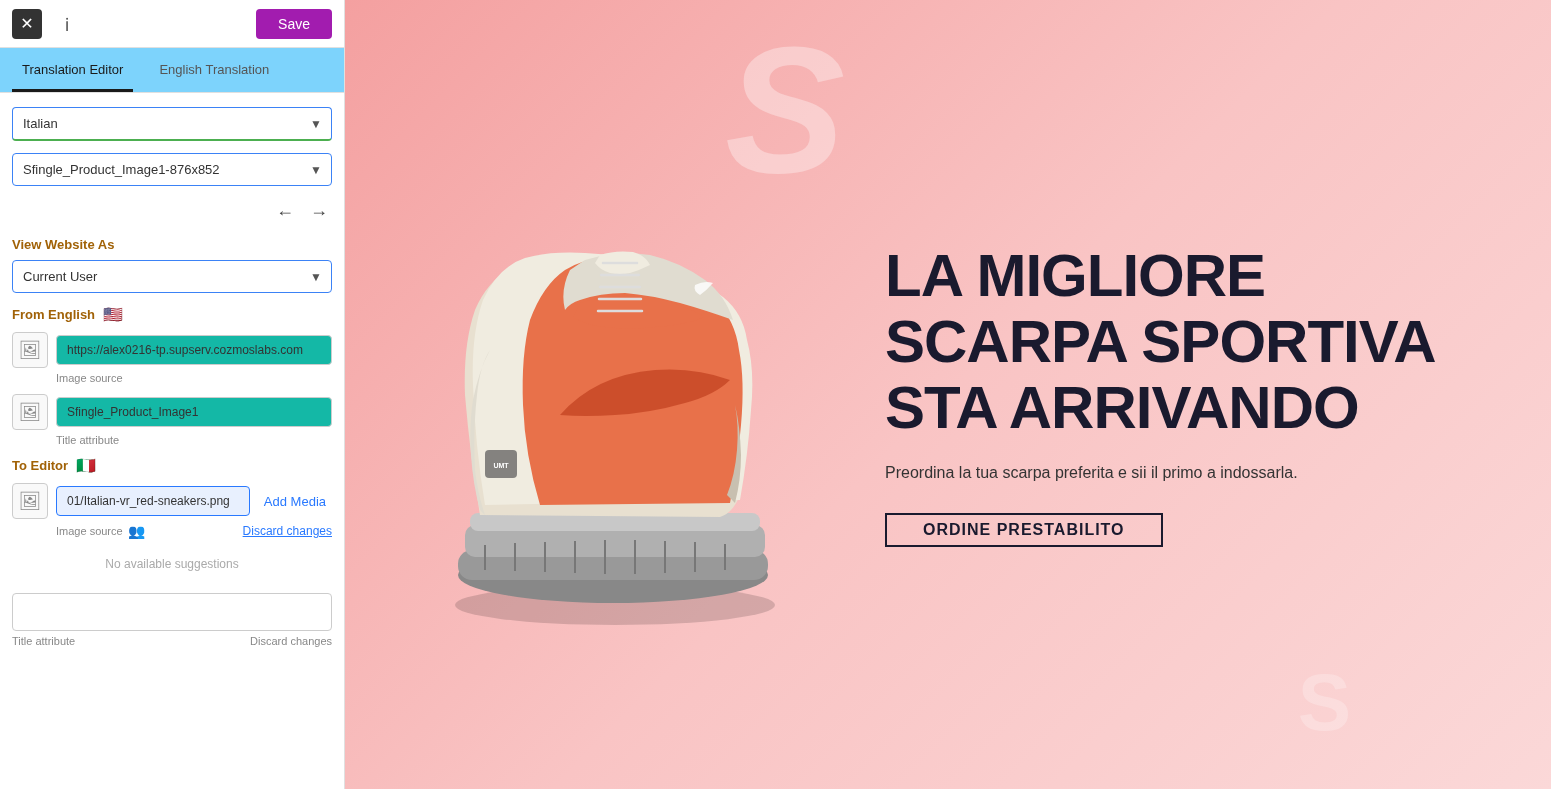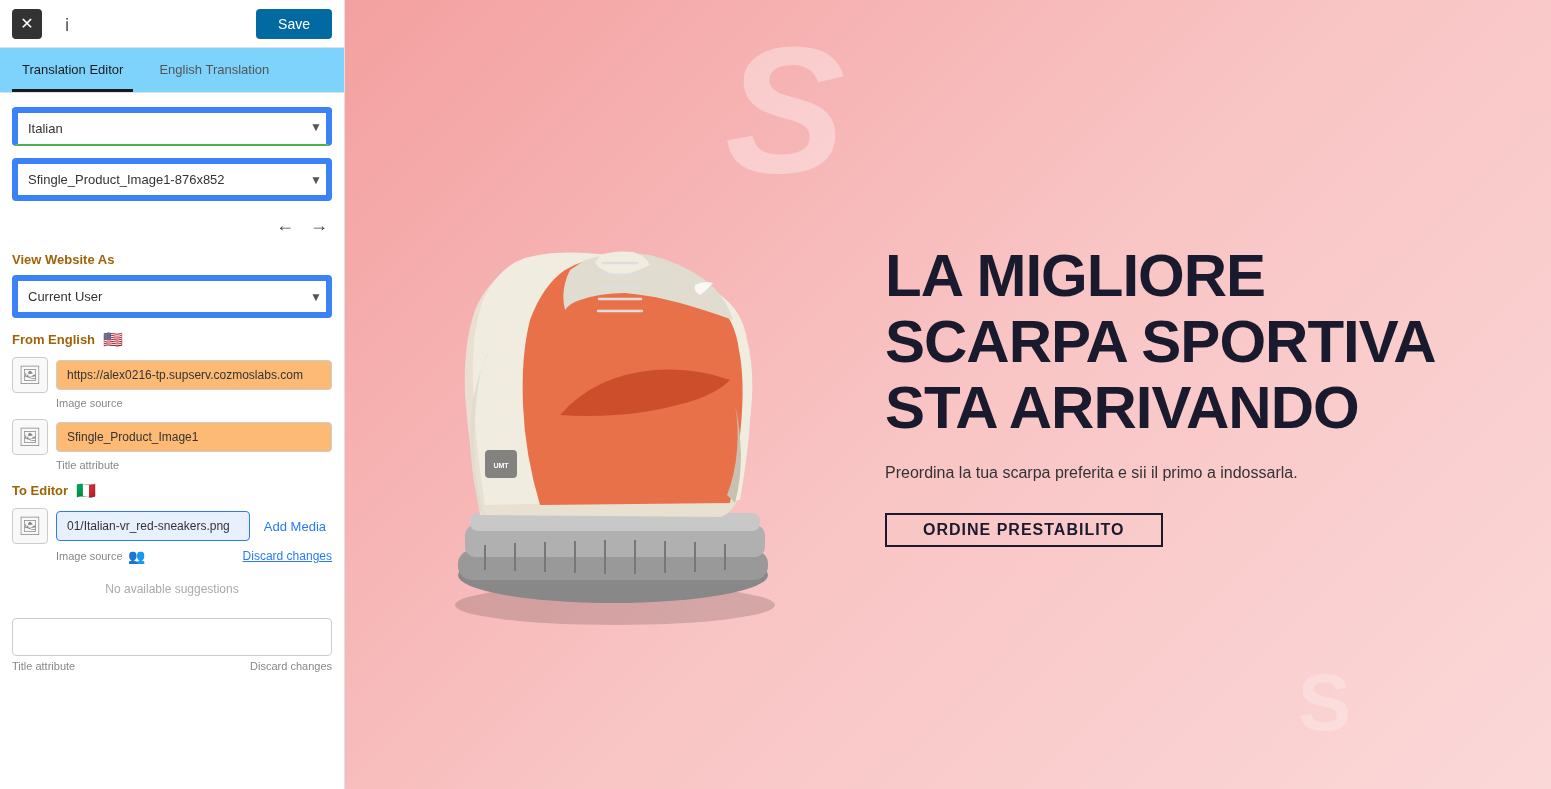--- a/index.html
+++ b/index.html
@@ -42,21 +42,21 @@
       width: 30px; height: 30px;
       background: none;
       border: none;
       cursor: pointer;
       display: flex; align-items: center; justify-content: center;
       color: #555;
       font-size: 18px;
     }
     .save-btn {
       margin-left: auto;
-      background: #0369a1;
+      background: #a21caf;
       color: #fff;
       border: none;
       border-radius: 4px;
       padding: 7px 22px;
       font-size: 14px;
       font-weight: 500;
       cursor: pointer;
     }
 
     
@@ -88,21 +88,21 @@
     }
 
     
     .dropdown-wrap {
       position: relative;
       margin-bottom: 12px;
     }
     .dropdown-wrap select {
       width: 100%;
       padding: 8px 30px 8px 10px;
-      border: 6px solid #3b82f6;
+      border: 1px solid #3b82f6;
       border-radius: 4px;
       appearance: none;
       font-size: 13px;
       color: #333;
       background: #fff;
       cursor: pointer;
     }
     .dropdown-wrap.green-bottom select {
       border-bottom: 2px solid #4caf50;
     }
@@ -162,21 +162,21 @@
       flex-shrink: 0;
       background: #f9f9f9;
     }
     .text-input {
       flex: 1;
       padding: 7px 10px;
       border: 1px solid #ccc;
       border-radius: 4px;
       font-size: 12px;
       color: #333;
-      background: #fdba74;
+      background: #14b8a6;
     }
     .text-input.highlighted {
       border-color: #2979ff;
       background: #e8f0fe;
     }
     .field-helper {
       font-size: 11px;
       color: #888;
       margin-bottom: 10px;
       margin-left: 44px;

